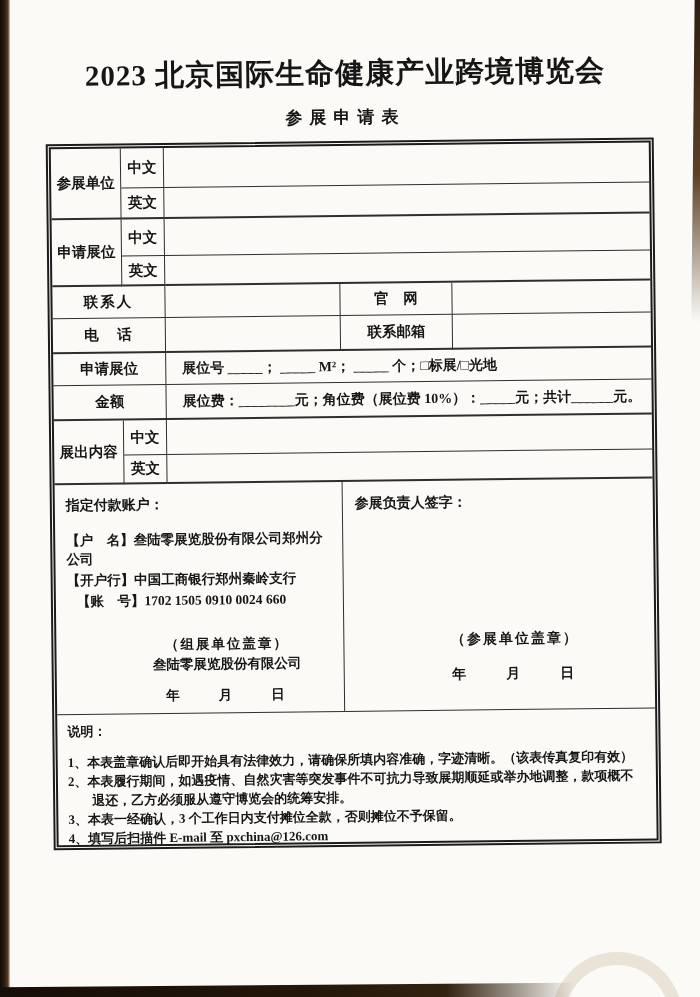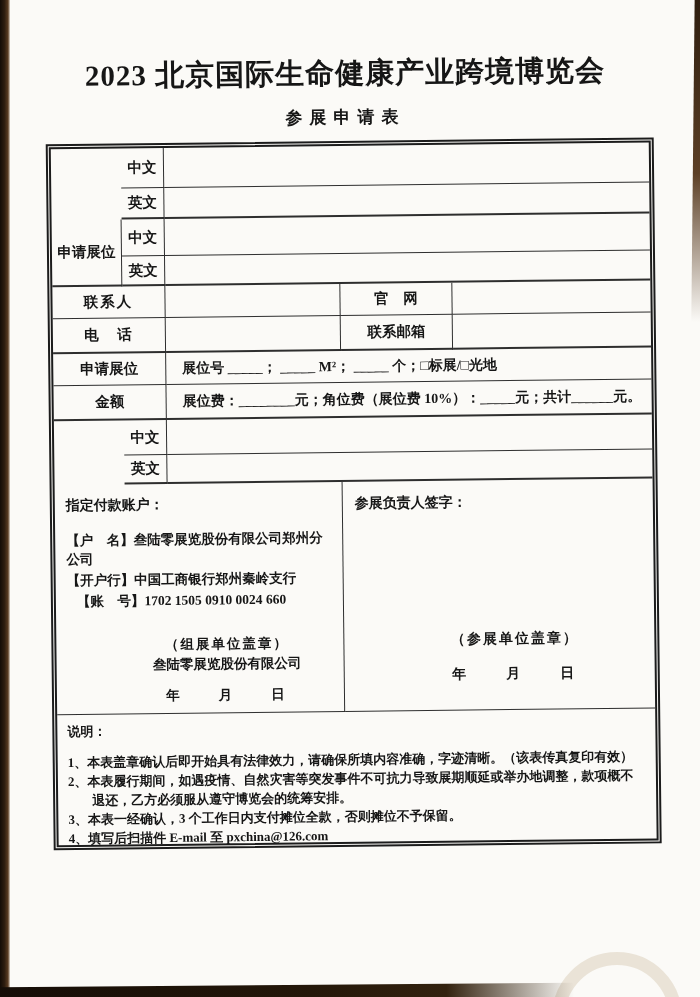--- a/index.html
+++ b/index.html
@@ -63,20 +63,21 @@
 <div class="scan-topright"></div>
 <div class="scan-logo"></div>
 
 <div class="sheet">
 
   <div class="title">2023 北京国际生命健康产业跨境博览会</div>
   <div class="subtitle">参展申请表</div>
 
   <div class="ftable">
 
+    <div class="c tb" style="grid-row:1/3;grid-column:1;">参展单位</div>
     <div class="c" style="grid-row:1;grid-column:2;">中文</div>
     <div class="c nr" style="grid-row:1;grid-column:3/6;"></div>
     <div class="c tb" style="grid-row:2;grid-column:2;">英文</div>
     <div class="c nr tb" style="grid-row:2;grid-column:3/6;"></div>
 
     <div class="c tb" style="grid-row:3/5;grid-column:1;">申请展位</div>
     <div class="c" style="grid-row:3;grid-column:2;">中文</div>
     <div class="c nr" style="grid-row:3;grid-column:3/6;"></div>
     <div class="c tb" style="grid-row:4;grid-column:2;">英文</div>
     <div class="c nr tb" style="grid-row:4;grid-column:3/6;"></div>
@@ -90,20 +91,21 @@
     <div class="c tb" style="grid-row:6;grid-column:3;"></div>
     <div class="c tb" style="grid-row:6;grid-column:4;">联系邮箱</div>
     <div class="c nr tb" style="grid-row:6;grid-column:5;"></div>
 
     <div class="c" style="grid-row:7;grid-column:1/3;">申请展位</div>
     <div class="c nr leftpad" style="grid-row:7;grid-column:3/6;">展位号 _____； _____ M²； _____ 个；□标展/□光地</div>
 
     <div class="c tb" style="grid-row:8;grid-column:1/3;">金额</div>
     <div class="c nr tb leftpad" style="grid-row:8;grid-column:3/6;">展位费：________元；角位费（展位费 10%）：_____元；共计______元。</div>
 
+    <div class="c tb" style="grid-row:9/11;grid-column:1;">展出内容</div>
     <div class="c" style="grid-row:9;grid-column:2;">中文</div>
     <div class="c nr" style="grid-row:9;grid-column:3/6;"></div>
     <div class="c tb" style="grid-row:10;grid-column:2;">英文</div>
     <div class="c nr tb" style="grid-row:10;grid-column:3/6;"></div>
 
     <div class="c pay" style="grid-row:11;grid-column:1/4;">
       <div class="pay-title">指定付款账户：</div>
       <div class="pay-line first">【户　名】叁陆零展览股份有限公司郑州分公司</div>
       <div class="pay-line">【开户行】中国工商银行郑州秦岭支行</div>
       <div class="pay-line" style="padding-left:10px;">【账　号】1702 1505 0910 0024 660</div>

